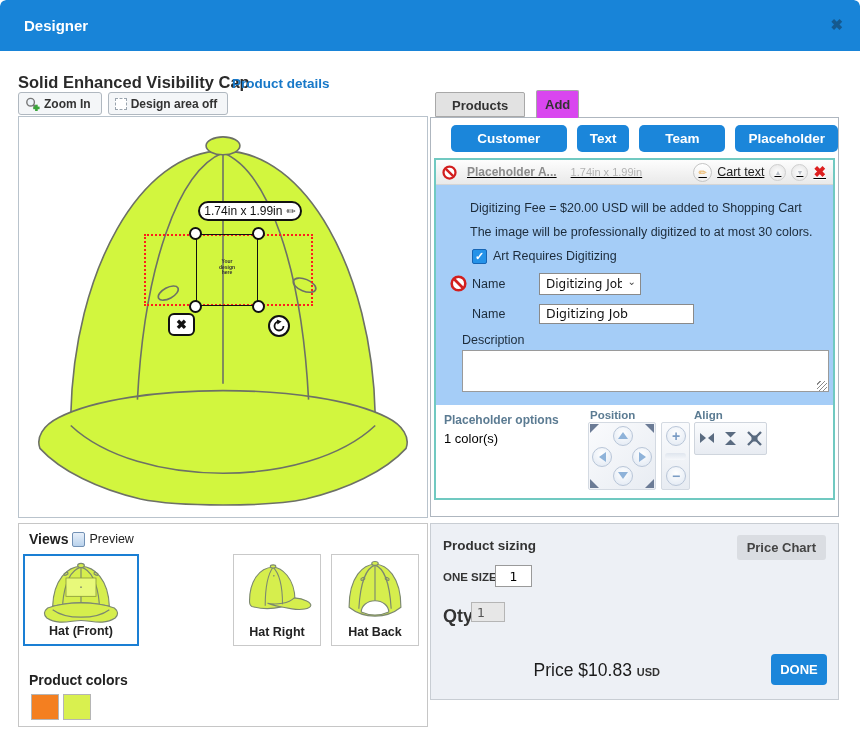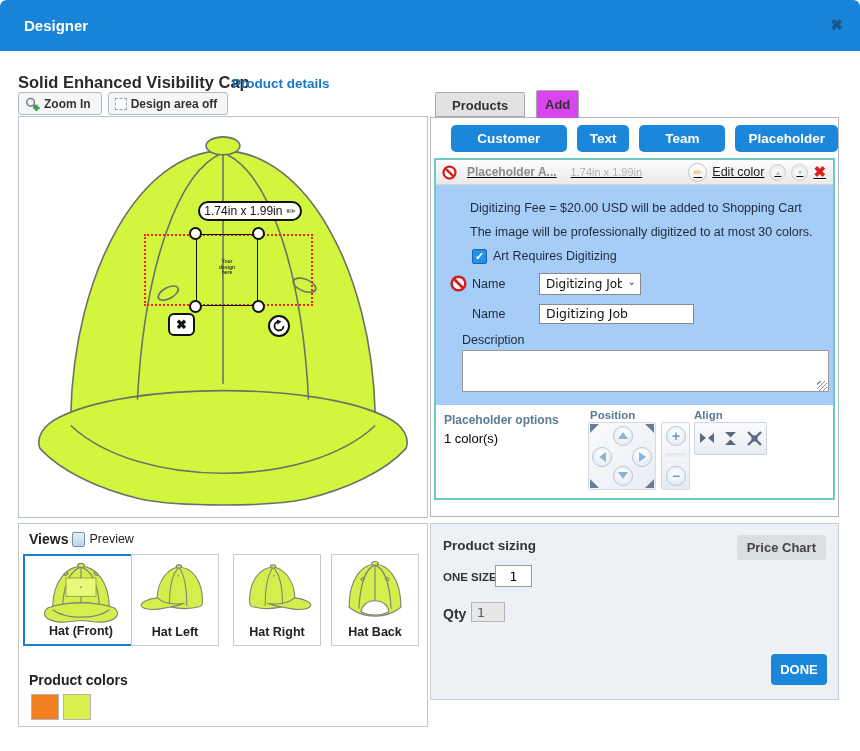--- a/index.html
+++ b/index.html
@@ -99,21 +99,21 @@
   .s-plus{top:3px;} .s-minus{bottom:3px;}
   .groove{position:absolute;left:3px;top:30px;width:21px;height:7px;background:linear-gradient(#dfe5ee,#f6f8fb);border-radius:3px;}
   .alignbox{position:absolute;left:258px;top:17px;width:73px;height:33px;background:linear-gradient(#fafbfd,#e8ecf2);border:1px solid #cfd5dd;border-radius:2px;display:flex;align-items:center;justify-content:center;gap:5px;}
   .aicon{display:flex;align-items:center;justify-content:center;width:19px;height:23px;cursor:pointer;}
   
   .sizing{position:absolute;left:430px;top:523px;width:409px;height:177px;background:#edf0f5;border:1px solid #c8cdd3;}
   .sz-title{position:absolute;left:12px;top:14px;font-size:13.5px;font-weight:bold;color:#333;}
   .szchart{position:absolute;right:12px;top:11px;height:25px;line-height:25px;padding:0 10px;background:#dadde2;border-radius:3px;font-size:13px;font-weight:bold;color:#444;cursor:pointer;}
   .onesize-lbl{position:absolute;left:12px;top:47px;font-size:11.5px;font-weight:bold;color:#333;}
   .onesize-in{position:absolute;left:64px;top:41px;width:37px;height:22px;border:1px solid #9a9a9a;background:#fff;text-align:center;font-family:"DejaVu Sans",sans-serif;font-size:12.5px;}
-  .qty-lbl{position:absolute;left:12px;top:82px;font-size:14px;font-weight:bold;color:#333;}
+  .qty-lbl{position:absolute;left:12px;top:82px;font-size:18px;font-weight:bold;color:#333;}
   .qty-in{position:absolute;left:40px;top:78px;width:34px;height:20px;border:1px solid #b5b5b5;background:#e7e7e7;color:#555;padding:0 5px;font-family:"DejaVu Sans",sans-serif;font-size:12.5px;}
   .price{position:absolute;right:178px;top:136px;font-size:17.5px;color:#1b1b1b;}
   .price .cur{font-size:11px;font-weight:bold;color:#333;}
   .donebtn{position:absolute;right:11px;top:130px;width:56px;height:31px;background:#1b86da;border:none;border-radius:4px;color:#fff;font-size:13px;font-weight:bold;cursor:pointer;}
   svg{display:block;}
 </style>
 </head>
 <body>
 
 <div class="modal">
@@ -206,33 +206,20 @@
           <ellipse cx="48" cy="9" rx="4" ry="2.5"></ellipse>
           <rect x="30" y="24" width="36" height="22" fill="#e8f97a" stroke="#8a9a3a" stroke-width="1"></rect>
           <circle cx="48" cy="35" r="1" fill="#7c8870" stroke="none"></circle>
           <ellipse cx="30" cy="19" rx="2.6" ry="1.4" fill="none" transform="rotate(-25 30 19)"></ellipse>
           <ellipse cx="66" cy="19" rx="2.6" ry="1.4" fill="none" transform="rotate(25 66 19)"></ellipse>
         </g>
       </svg>
       <span class="thumb-label">Hat (Front)</span>
     </div>
 
-    <div class="thumb t1">
-      <svg width="84" height="66" viewBox="0 0 96 84">
-        <g stroke="#7c8870" stroke-width="1.4" fill="#d6ee4d">
-          <path d="M 25 56 C 25 26, 43 13, 53 13 C 71 13, 83 32, 83 56 C 83 60 82 62 80 63 C 62 68, 40 66, 25 56 Z"></path>
-          <path d="M 26 52 C 13 53, 4 58, 5 62 C 6 66, 17 68, 29 66 C 42 64, 54 62, 60 59 C 48 61, 33 59, 26 52 Z"></path>
-          <path d="M 53 13 C 45 21, 41 39, 41 60" fill="none"></path>
-          <path d="M 53 13 C 59 21, 63 37, 63 62" fill="none"></path>
-          <ellipse cx="53" cy="12" rx="3.5" ry="2"></ellipse>
-          <circle cx="52" cy="24" r="1" fill="#7c8870" stroke="none"></circle>
-        </g>
-      </svg>
-      <span class="thumb-label">Hat Left</span>
-    </div>
 
     <div class="thumb t2">
       <svg width="84" height="66" viewBox="0 0 96 84">
         <g transform="translate(96,0) scale(-1,1)" stroke="#7c8870" stroke-width="1.4" fill="#d6ee4d">
           <path d="M 25 56 C 25 26, 43 13, 53 13 C 71 13, 83 32, 83 56 C 83 60 82 62 80 63 C 62 68, 40 66, 25 56 Z"></path>
           <path d="M 26 52 C 13 53, 4 58, 5 62 C 6 66, 17 68, 29 66 C 42 64, 54 62, 60 59 C 48 61, 33 59, 26 52 Z"></path>
           <path d="M 53 13 C 45 21, 41 39, 41 60" fill="none"></path>
           <path d="M 53 13 C 59 21, 63 37, 63 62" fill="none"></path>
           <ellipse cx="53" cy="12" rx="3.5" ry="2"></ellipse>
           <circle cx="52" cy="24" r="1" fill="#7c8870" stroke="none"></circle>
@@ -277,21 +264,21 @@
 
       <div class="item-hdr">
         <svg class="noentry" width="15" height="15" viewBox="0 0 20 20">
           <circle cx="10" cy="10" r="8" fill="#fff" stroke="#d21e1e" stroke-width="3"></circle>
           <rect x="3" y="8.4" width="14" height="3.2" fill="#d21e1e" transform="rotate(45 10 10)"></rect>
         </svg>
         <span class="item-name">Placeholder A...</span>
         <span class="item-dims">1.74in x 1.99in</span>
         <span class="item-right">
           <span class="editcircle">✏</span>
-          <span class="edit-label">Edit color</span>
+          <span class="edit-label">Cart text</span>
           <span class="circbtn">▲</span>
           <span class="circbtn">▼</span>
           <span class="redx">✖</span>
         </span>
       </div>
 
       <div class="info">
         <p>Digitizing Fee = $20.00 USD will be added to Shopping Cart</p>
         <p>The image will be professionally digitized to at most 30 colors.</p>
 
@@ -382,16 +369,21 @@
     </div>
   </div>
 
   <div class="sizing">
     <span class="sz-title">Product sizing</span>
     <span class="szchart">Price Chart</span>
     <span class="onesize-lbl">ONE SIZE</span>
     <input class="onesize-in" type="text" value="1" style="">
     <span class="qty-lbl">Qty</span>
     <input class="qty-in" type="text" disabled="" value="1" style="">
+    <span class="price">
+      <span>Price</span>
+      <span>$10.83</span>
+      <span class="cur">USD</span>
+    </span>
     <button class="donebtn">DONE</button>
   </div>
 
 </div>
 
 </body></html>

